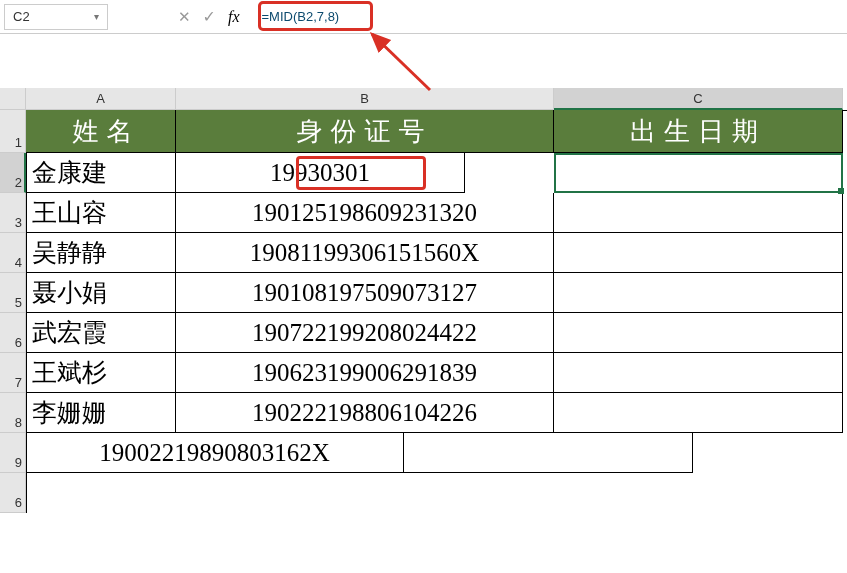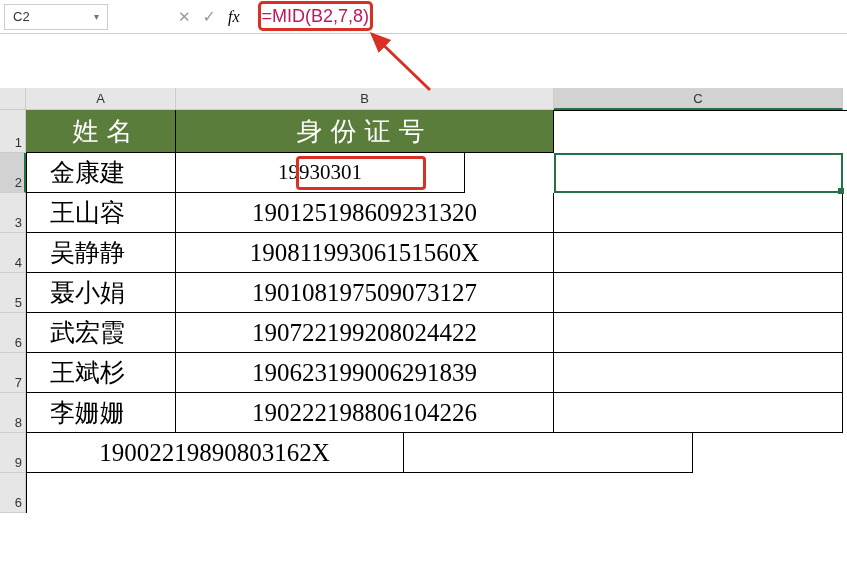--- a/index.html
+++ b/index.html
@@ -8,21 +8,21 @@
   .formula-bar { display: flex; align-items: center; height: 34px; background: #fff; border-bottom: 1px solid #ccc; padding: 14px 4px; }
   .namebox { width: 104px; height: 26px; border: 1px solid #ccc; background: #fff; display: flex; align-items: center; padding: 0 8px; margin-right: 2px; position: relative; }
   .namebox .nb-text { font-size: 13px; color: #333; flex: 1; }
   .namebox .nb-arrow { color: #777; font-size: 10px; }
   .fn-buttons { display: flex; align-items: center; gap: 12px; padding: 0 14px; }
   .fn-btn { color: #999; font-size: 14px; cursor: pointer; }
   .fn-btn.fx { font-style: italic; font-family: serif; font-size: 16px; color: #000000; }
   .fn-btn.cancel { font-size: 15px; }
   .fn-btn.confirm { font-size: 16px; color: #999; }
   .formula-input-wrap { flex: 1; height: 26px; display: flex; align-items: center; padding: 0 8px; position: relative; }
-  .formula-text { font-size: 18px; color: #be185d; }
+  .formula-text { font-size: 13px; color: #0c4a6e; }
   .formula-highlight-box { position: absolute; top: -3px; left: 4px; width: 115px; height: 30px; border: 3px solid #d93025; border-radius: 5px; pointer-events: none; }
   
   .arrow-overlay { position: absolute; z-index: 20; pointer-events: none; }
   
   .sheet-wrap { position: relative; }
   .row-head-corner { display: flex; }
   .corner { width: 26px; height: 22px; background: #e6e6e6; border-right: 1px solid #ccc; border-bottom: 1px solid #ccc; }
   .col-headers { display: flex; flex: 1; }
   .col-h { height: 22px; background: #e6e6e6; border-right: 1px solid #ccc; border-bottom: 1px solid #ccc; display: flex; align-items: center; justify-content: center; font-size: 13px; color: #333; }
   .col-h.selected { background: #d2d2d2; border-bottom: 2px solid #217346; }
@@ -36,26 +36,26 @@
   .row-h.h1 { height: 43px; }
   .row-h.hn { height: 40px; }
   .row-h.selected { background: #d2d2d2; border-right: 2px solid #217346; }
   
   .cells { position: relative; flex: 1; }
   .row { display: flex; }
   .cell { border-right: 1px solid #000; border-bottom: 1px solid #000; display: flex; align-items: center; justify-content: center; font-size: 24px; font-family: "SimSun", serif; position: relative; }
   .cell.header-cell { background: #5a7d3c; color: #fff; font-size: 26px; letter-spacing: 8px; font-family: "SimSun","KaiTi",serif; }
   .row1 .cell { height: 43px; }
   .rown .cell { height: 40px; }
-  .colA { width: 150px; justify-content: flex-start; padding-left: 24px; }
+  .colA { width: 150px; justify-content: flex-start; padding-left: 6px; }
   .colB { width: 378px; }
   .colC { width: 289px; }
   .rown .colA { font-size: 25px; }
   .rown .colB { font-size: 25px; letter-spacing: 0px; }
-  .rown .colC { font-size: 21px; }
+  .rown .colC { font-size: 25px; }
   .header-cell.colA { justify-content: center; padding-left: 12px; }
   
   .top-edge { position: absolute; top: 0; left: 0; right: 0; height: 0; border-top: 1px solid #000; }
   .left-edge { position: absolute; top: 0; left: 0; bottom: 0; width: 0; border-left: 1px solid #000; }
   
   .active-outline { position: absolute; border: 2px solid #217346; pointer-events: none; }
   .active-handle { position: absolute; width: 6px; height: 6px; background: #217346; right: -3px; bottom: -3px; }
   
   .mid-highlight { position: absolute; border: 3px solid #d93025; border-radius: 4px; pointer-events: none; }
   
@@ -113,20 +113,21 @@
       <div class="row-h hn">8</div>
       <div class="row-h hn">9</div>
       <div class="row-h hn">6</div>
     </div>
     <div class="cells">
       <div class="top-edge"></div>
       <div class="left-edge"></div>
       <div class="row row1">
         <div class="cell header-cell colA">姓名</div>
         <div class="cell header-cell colB">身份证号</div>
+        <div class="cell header-cell colC">出生日期</div>
       </div>
       <div class="row rown">
         <div class="cell colA">金康建</div>
         <div class="cell colC">19930301</div>
       </div>
       <div class="row rown">
         <div class="cell colA">王山容</div>
         <div class="cell colB">190125198609231320</div>
         <div class="cell colC"></div>
       </div>

